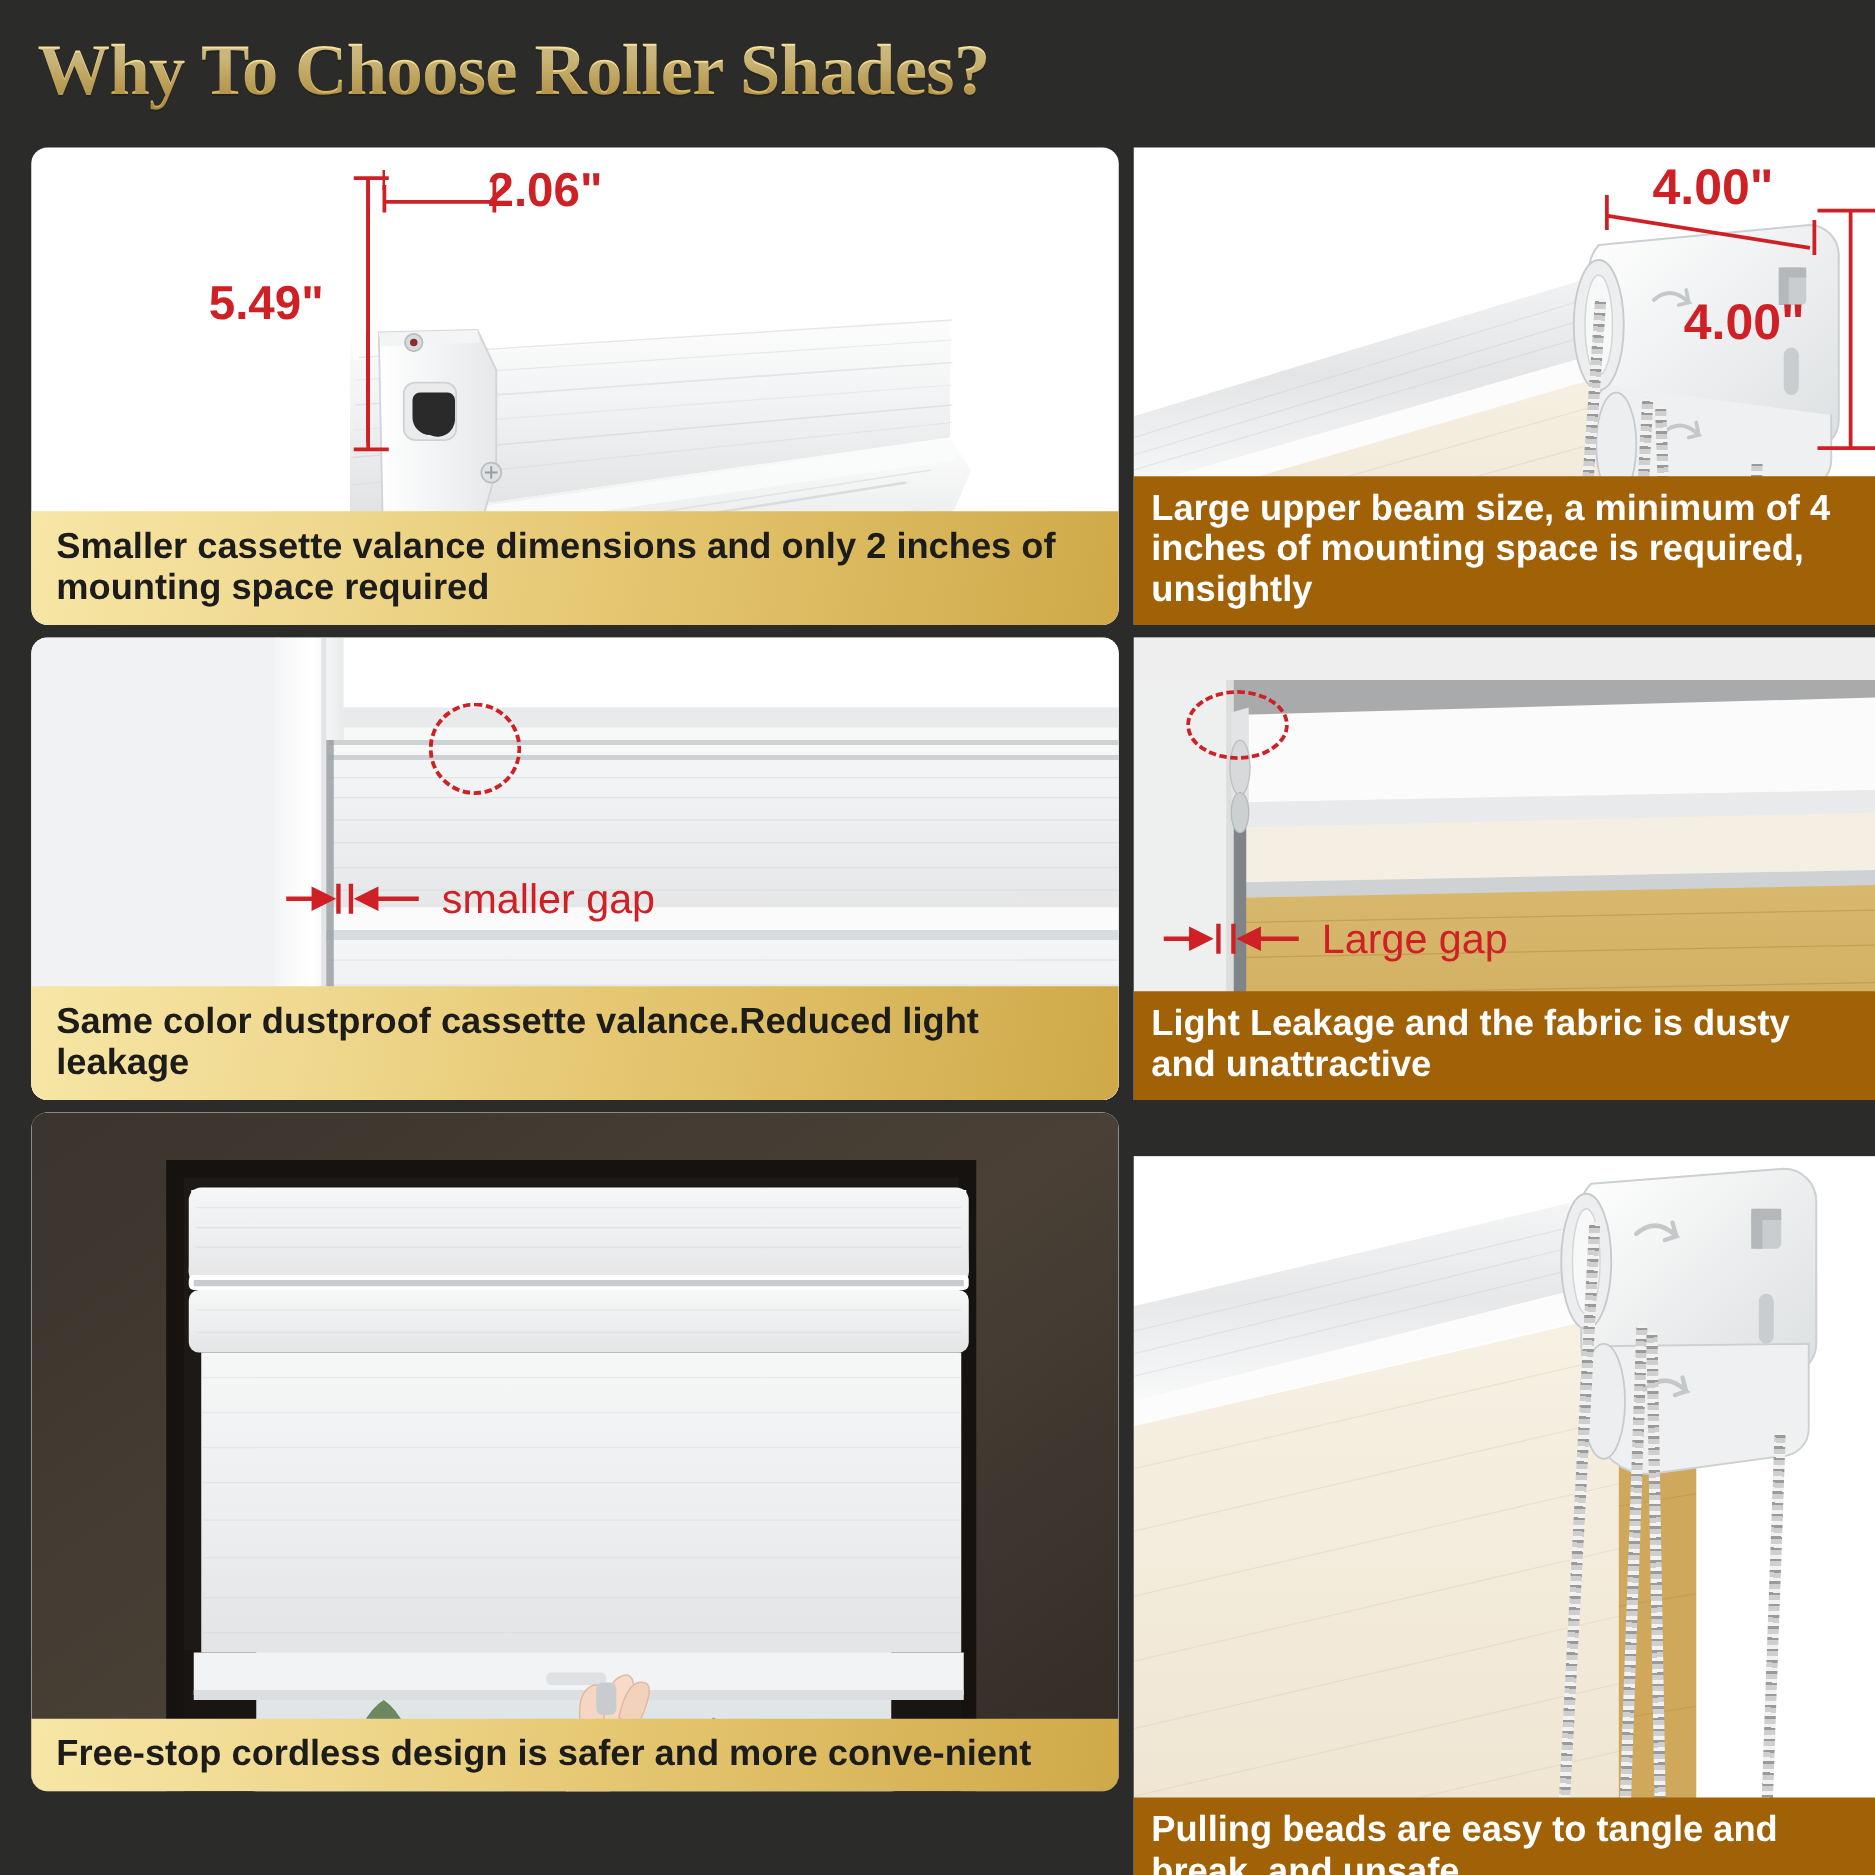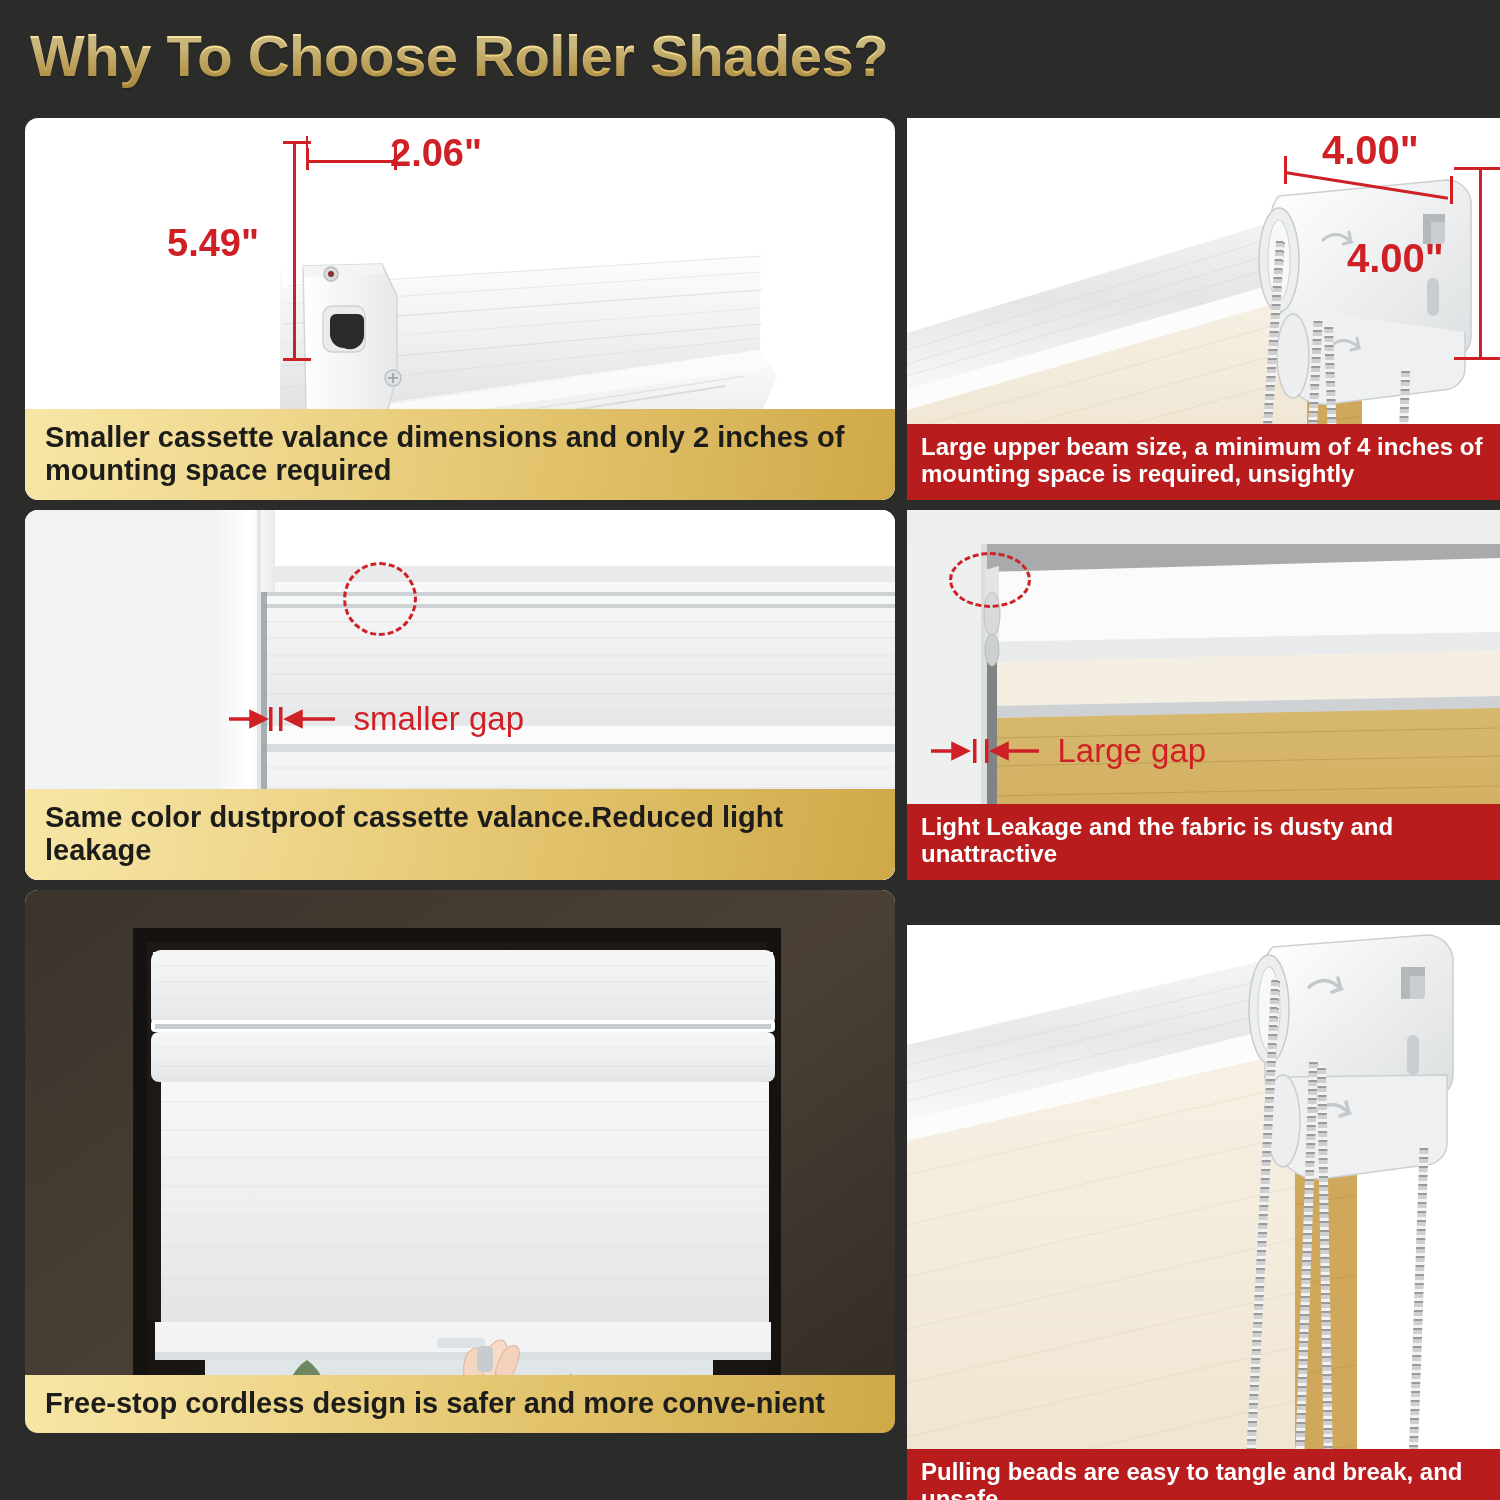--- a/index.html
+++ b/index.html
@@ -13,20 +13,21 @@
 
   
   #page-title{
     position:absolute; left:30px; top:22px;
     font-size:58px; font-weight:bold; letter-spacing:-0.5px;
     background:linear-gradient(180deg,#fae9ab 0%,#f6dd92 38%,#e0bc64 72%,#c9a24c 100%);
     -webkit-background-clip:text; background-clip:text;
     -webkit-text-fill-color:transparent; color:#e8c87a;
     text-shadow:0 2px 0 rgba(0,0,0,.18);
     white-space:nowrap;
+    font-family:Liberation Serif, serif;
   }
 
   
   .grid{ position:absolute; left:0; top:118px; width:1500px; height:1382px; }
 
   .panel{ position:absolute; overflow:hidden; background:#fff; }
   .panel.left{ left:25px; width:870px; border-radius:13px; }
   .panel.right{ left:907px; width:593px; border-radius:0; }
 
   .row1{ top:0px;   height:382px; }
@@ -41,21 +42,21 @@
     position:absolute; left:0; right:0; bottom:0;
     padding:12px 16px 14px 16px;
     font-weight:bold; line-height:1.12;
   }
   .cap.gold{
     background:linear-gradient(100deg,#f7e6a6 0%,#f2dd97 18%,#e6c873 52%,#d9b75c 78%,#cfa948 100%);
     color:#1c1c1a; font-size:29px;
     border-bottom-left-radius:13px; border-bottom-right-radius:13px;padding-left:20px;
   }
   .cap.gray{
-    background:#b91c1c; color:#fff; font-size:24px;
+    background:#a16207; color:#fff; font-size:29px;
     padding:10px 14px 12px 14px;
   }
 
   .dimtext{
     position:absolute; color:#cf2026; font-weight:bold;
     font-family:"Liberation Sans", sans-serif; white-space:nowrap;
   }
   .redline{ position:absolute; background:#cf2026; }
   .reddash{ position:absolute; border:3px dashed #cf2026; border-radius:50%; }
   .gaplabel{ position:absolute; color:#cf2026; white-space:nowrap; }

